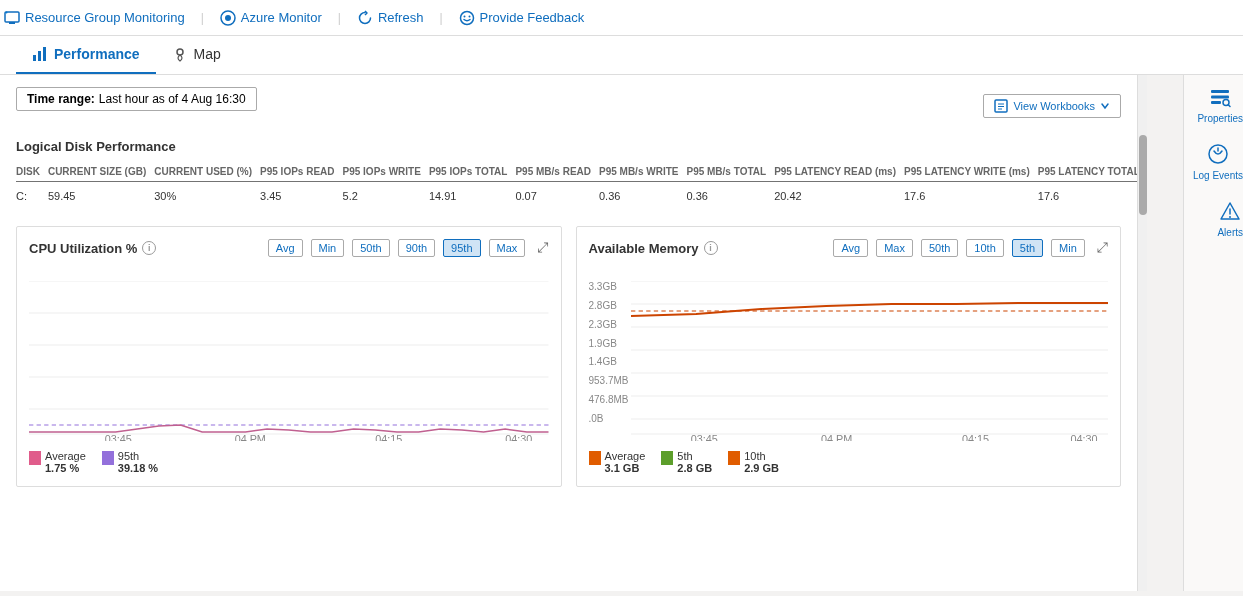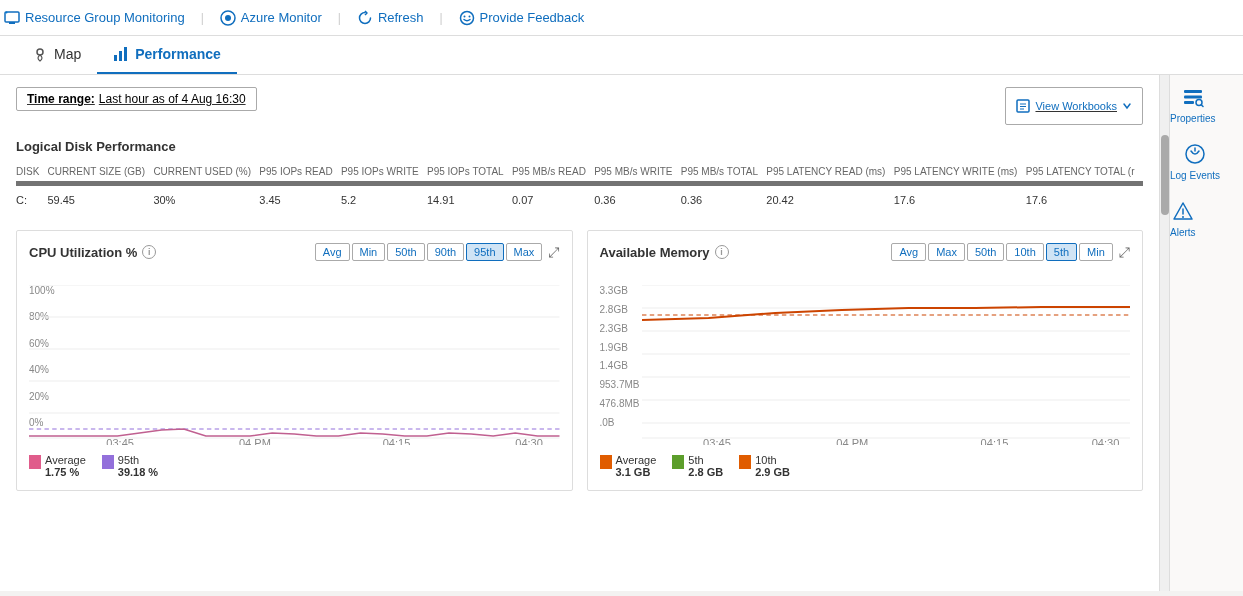--- a/index.html
+++ b/index.html
@@ -49,24 +49,24 @@
       border-left: 1px solid #ddd;
       display: flex; flex-direction: column;
     }
     .scrollbar-thumb {
       width: 8px; height: 80px; background: #aaa;
       margin: 60px auto 0; border-radius: 4px;
     }
 
     
     .right-panel {
-      width: 74px; background: #faf9f8;
+      width: 60px; background: #faf9f8;
       border-left: 1px solid #ddd;
       display: flex; flex-direction: column;
-      align-items: flex-start; padding-top: 10px; gap: 18px;
+      align-items: flex-end; padding-top: 10px; gap: 18px; margin-left: 36px;
     }
     .right-panel-item {
       display: flex; flex-direction: column; align-items: center;
       gap: 4px; cursor: pointer; color: #106ebe; font-size: 10px;
     }
     .right-panel-icon {
       width: 24px; height: 24px; display: flex; align-items: center; justify-content: center;
     }
 
     
@@ -85,22 +85,22 @@
 
     
     .section-title {
       font-size: 13px; font-weight: 600; margin-bottom: 8px;
     }
     .disk-table {
       width: 100%; border-collapse: collapse; font-size: 11px;
       margin-bottom: 16px;
     }
     .disk-table th {
-      text-align: left; color: #666; font-weight: 400;
-      padding: 4px 8px 4px 0; border-bottom: 5px solid #737373;
+      text-align: left; color: #666; font-weight: 700;
+      padding: 4px 8px 4px 0; border-bottom: 1px solid #737373;
       white-space: nowrap; font-size: 10px;
     }
     .disk-table td {
       padding: 8px 8px 8px 0; border-bottom: 1px solid #eee;
       white-space: nowrap;
     }
     .disk-table tr:last-child td { border-bottom: none; }
 
     
     .charts-row {
@@ -111,21 +111,21 @@
       padding: 12px; background: #fff; min-width: 0;
     }
     .chart-header {
       display: flex; align-items: center; justify-content: space-between;
       margin-bottom: 24px;
     }
     .chart-title {
       font-size: 13px; font-weight: 600; display: flex; align-items: center; gap: 5px;
     }
     .chart-controls {
-      display: flex; align-items: center; gap: 2px;
+      display: flex; align-items: flex-start; gap: 8px;
     }
     .chart-btn {
       padding: 2px 7px; font-size: 11px; border: 1px solid #aaa;
       border-radius: 2px; cursor: pointer; background: #fff; color: #106ebe;
     }
     .chart-btn.active { background: #d0e4f5; border-color: #106ebe; }
     .chart-pin { color: #666; cursor: pointer; font-size: 14px; margin-left: 4px; }
 
     
     .chart-legend {
@@ -188,42 +188,42 @@
       <circle cx="8" cy="8" r="6.5" stroke="#106ebe" stroke-width="1.5" fill="none"></circle>
       <path d="M5 9.5 Q8 12 11 9.5" stroke="#106ebe" stroke-width="1.5" fill="none" stroke-linecap="round"></path>
       <circle cx="5.5" cy="6.5" r="1" fill="#106ebe"></circle>
       <circle cx="10.5" cy="6.5" r="1" fill="#106ebe"></circle>
     </svg>
     <span>Provide Feedback</span>
   </div>
 </div>
 
 <div class="tab-bar">
-  <div class="tab">
-    <svg width="16" height="16" viewBox="0 0 16 16" fill="none">
-      <circle cx="8" cy="6" r="3" stroke="#555" stroke-width="1.5" fill="none"></circle>
-      <path d="M8 9 Q4 12 8 15 Q12 12 8 9" stroke="#555" stroke-width="1.2" fill="none"></path>
-    </svg>
-    <span>Map</span>
-  </div>
   <div class="tab active">
     <svg width="16" height="16" viewBox="0 0 16 16" fill="none">
       <rect x="1" y="9" width="3" height="6" fill="#106ebe"></rect>
       <rect x="6" y="5" width="3" height="10" fill="#106ebe"></rect>
       <rect x="11" y="1" width="3" height="14" fill="#106ebe"></rect>
     </svg>
     <span>Performance</span>
   </div>
+  <div class="tab">
+    <svg width="16" height="16" viewBox="0 0 16 16" fill="none">
+      <circle cx="8" cy="6" r="3" stroke="#555" stroke-width="1.5" fill="none"></circle>
+      <path d="M8 9 Q4 12 8 15 Q12 12 8 9" stroke="#555" stroke-width="1.2" fill="none"></path>
+    </svg>
+    <span>Map</span>
+  </div>
 </div>
 
 <div class="main-wrapper">
 
   <div class="content-area">
 
-    <div style="position: relative; display:flex; margin-bottom: 14px; text-decoration: underline;">
+    <div style="position: relative; display:flex; align-items:center; margin-bottom: 14px;">
       <button class="time-range-btn">
         <span style="font-weight:600; margin-right:4px;">Time range:</span>
         <span>Last hour as of 4 Aug 16:30</span>
       </button>
       <div style="flex:1;"></div>
       <button class="view-workbooks-btn" style="position:static; margin-left: auto;">
         <svg width="14" height="14" viewBox="0 0 14 14" fill="none">
           <rect x="1" y="1" width="12" height="12" rx="1" stroke="#106ebe" stroke-width="1.5" fill="none"></rect>
           <line x1="4" y1="5" x2="10" y2="5" stroke="#106ebe" stroke-width="1"></line>
           <line x1="4" y1="7.5" x2="10" y2="7.5" stroke="#106ebe" stroke-width="1"></line>
@@ -287,28 +287,20 @@
             <button class="chart-btn">Min</button>
             <button class="chart-btn">50th</button>
             <button class="chart-btn">90th</button>
             <button class="chart-btn active">95th</button>
             <button class="chart-btn">Max</button>
             <span class="chart-pin">⤢</span>
           </div>
         </div>
 
         <div style="position:relative; display:flex;">
-          <div class="y-axis-labels">
-            <span>100%</span>
-              <span>80%</span>
-              <span>60%</span>
-              <span>40%</span>
-              <span>20%</span>
-              <span>0%</span>
-          </div>
           <div style="flex:1; position:relative;">
             <svg width="100%" height="160" viewBox="0 0 480 160" preserveAspectRatio="none">
 
               <line x1="0" y1="0" x2="480" y2="0" stroke="#eee" stroke-width="1"></line>
               <line x1="0" y1="32" x2="480" y2="32" stroke="#eee" stroke-width="1"></line>
               <line x1="0" y1="64" x2="480" y2="64" stroke="#eee" stroke-width="1"></line>
               <line x1="0" y1="96" x2="480" y2="96" stroke="#eee" stroke-width="1"></line>
               <line x1="0" y1="128" x2="480" y2="128" stroke="#eee" stroke-width="1"></line>
               <line x1="0" y1="153" x2="480" y2="153" stroke="#eee" stroke-width="1"></line>
 

